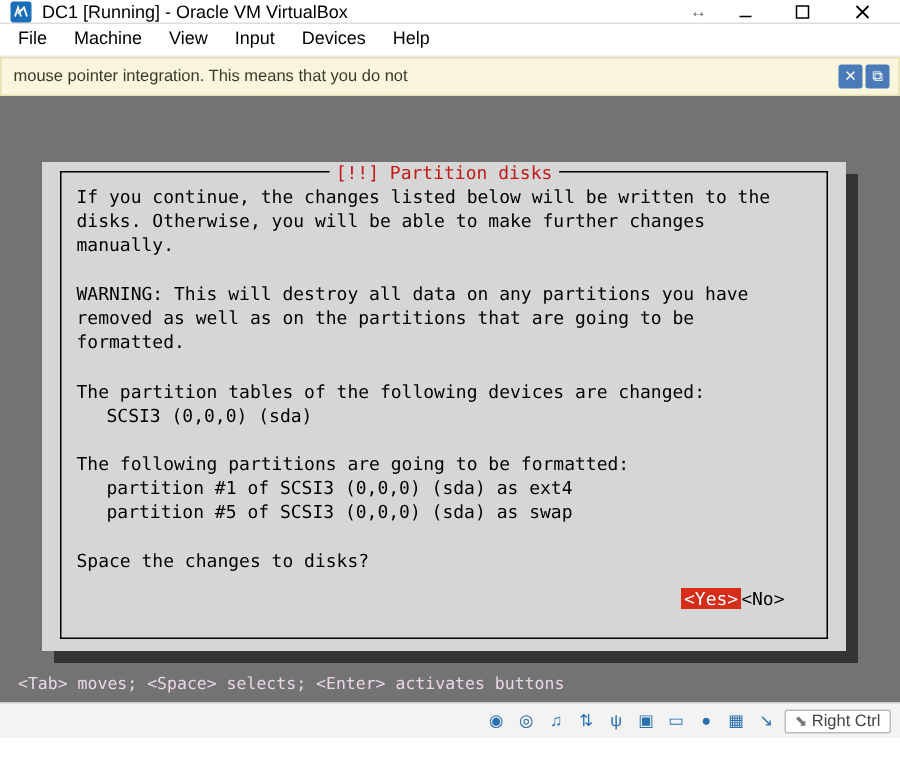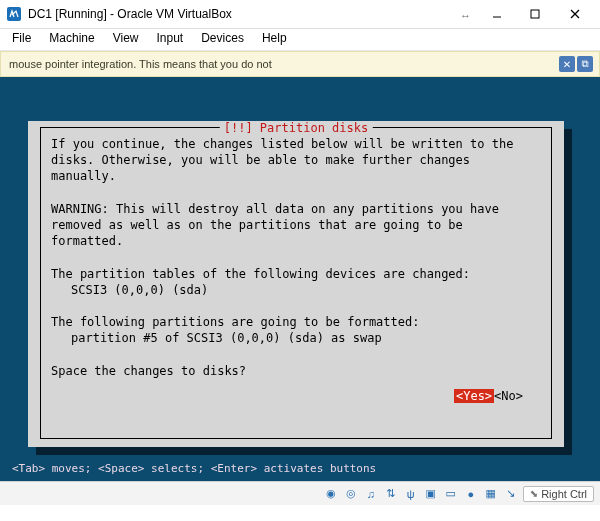--- a/index.html
+++ b/index.html
@@ -1,35 +1,35 @@
 <!DOCTYPE html>
 <html><head>
 <meta charset="utf-8">
 <style>
   * { box-sizing: border-box; margin: 0; padding: 0; }
   body { width: 600px; height: 521px; font-family: "Segoe UI", Tahoma, sans-serif; font-size: 12px; background: #fff; overflow: hidden; position: relative; }
 
-  .titlebar { height: 29px; display: flex; align-items: center; padding: 0 6px; border-bottom: 1px solid #ddd; justify-content: space-between; }
+  .titlebar { height: 16px; display: flex; align-items: center; padding: 0 6px; border-bottom: 1px solid #ddd; justify-content: space-between; }
   .titlebar-left { display: flex; align-items: center; gap: 6px; }
   .vbox-icon { width: 16px; height: 16px; display: inline-flex; align-items: center; justify-content: center; }
   .title-text { font-size: 12px; color: #000; }
   .titlebar-right { display: flex; align-items: center; gap: 4px; }
   .spacer-icon { width: 16px; color: #666; font-size: 11px; }
   .win-btn { width: 34px; height: 22px; display: flex; align-items: center; justify-content: center; color: #333; font-family: Arial; }
   .win-btn.close { width: 38px; }
 
   .menubar { height: 22px; display: flex; align-items: flex-start; padding: 0 4px; gap: 2px; border-bottom: 1px solid #e8e8e8; }
   .menu-item { padding: 2px 8px; font-size: 12px; color: #000; }
 
   .info-bar { background: #f9f6dd; border: 1px solid #e6e0b0; height: 26px; display: flex; align-items: center; padding: 0 8px; font-size: 11px; color: #3a3a2a; position: relative; }
   .info-bar b { font-weight: 400; }
   .info-close-group { position: absolute; right: 6px; display: flex; gap: 2px; }
   .info-close { width: 16px; height: 16px; background: #4a7ab8; border-radius: 2px; display: flex; align-items: center; justify-content: center; color: #fff; font-size: 10px; }
 
-  .vm-screen { height: 404px; background: #0c4a6e; position: relative; font-family: "DejaVu Sans Mono", "Courier New", monospace; font-size: 12px; color: #fff; overflow: hidden; }
+  .vm-screen { height: 404px; background: #737373; position: relative; font-family: "DejaVu Sans Mono", "Courier New", monospace; font-size: 12px; color: #fff; overflow: hidden; }
 
   .term-shadow { position: absolute; left: 36px; top: 52px; width: 536px; height: 326px; background: rgba(0,0,0,0.55); }
   .term-box { position: absolute; left: 28px; top: 44px; width: 536px; height: 326px; background: #d6d6d6; color: #000; padding: 6px 12px 8px 12px; }
   .term-border { border: 1px solid #000; height: 100%; position: relative; padding: 8px 10px; }
   .term-title { position: absolute; top: -7px; left: 50%; transform: translateX(-50%); background: #d6d6d6; padding: 0 4px; color: #c21818; font-weight: normal; white-space: nowrap; }
   .term-body { white-space: pre-wrap; line-height: 1.35; font-size: 12px; }
   .indent { padding-left: 20px; display: block; }
 
   .choice-row { display: flex; justify-content: flex-end; padding: 0 18px 0 18px; margin-top: 10px; }
   .choice-yes { background: #d62c1a; color: #fff; padding: 0 2px; }
@@ -100,21 +100,21 @@
   <div class="term-box">
     <div class="term-border">
       <span class="term-title">[!!] Partition disks</span>
       <div class="term-body"><span>If you continue, the changes listed below will be written to the disks. Otherwise, you will be able to make further changes manually.</span>
 
 <span>WARNING: This will destroy all data on any partitions you have removed as well as on the partitions that are going to be formatted.</span>
 
 <span>The partition tables of the following devices are changed:</span>
 <span class="indent">SCSI3 (0,0,0) (sda)</span>
 <span>The following partitions are going to be formatted:</span>
-<span class="indent">partition #5 of SCSI3 (0,0,0) (sda) as swap</span>
+<span class="indent">partition #1 of SCSI3 (0,0,0) (sda) as ext4</span><span class="indent">partition #5 of SCSI3 (0,0,0) (sda) as swap</span>
 <span>Space the changes to disks?</span></div>
       <div class="choice-row">
         <span class="choice-yes">&lt;Yes&gt;</span>
         <span class="choice-no">&lt;No&gt;</span>
       </div>
     </div>
   </div>
   <div class="hint-line">&lt;Tab&gt; moves; &lt;Space&gt; selects; &lt;Enter&gt; activates buttons</div>
 </div>
 

